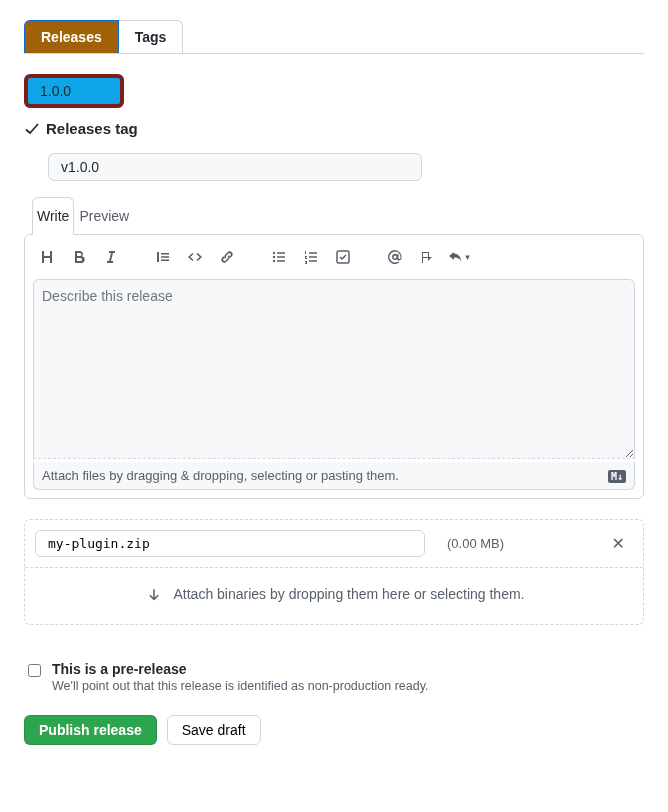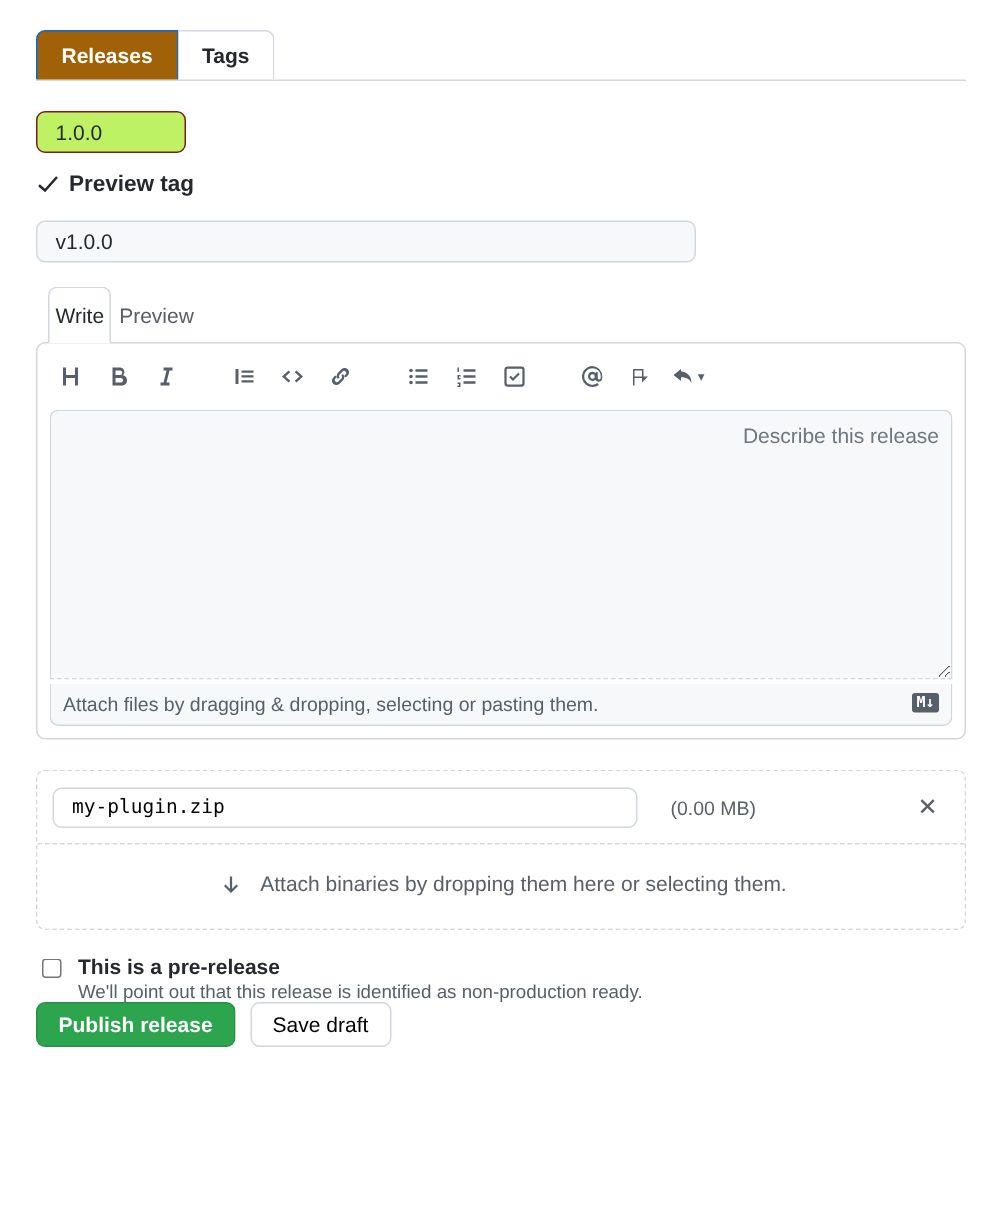--- a/index.html
+++ b/index.html
@@ -31,46 +31,47 @@
 .tab-nav a.active {
   background: #a16207;
   color: #fff;
   border-color: #0969da;
 }
 
 .select-box {
   display: inline-block;
   padding: 5px 12px;
   font-size: 14px;
-  background: #bef264;
-  border: 1px solid #7f1d1d;
+  background: #0ea5e9;
+  border: 4px solid #7f1d1d;
   border-radius: 6px;
   margin-bottom: 8px;
   min-width: 100px;
 }
 .existing-tag {
   display: flex;
   align-items: center;
   gap: 6px;
   font-weight: 600;
   font-size: 15px;
   margin-bottom: 16px;
   margin-top: 4px;
 }
 .existing-tag svg { width: 16px; height: 16px; }
 
 .title-input {
-  width: 440px;
+  width: 374px;
   padding: 5px 12px;
   font-size: 14px;
   border: 1px solid #d0d7de;
   border-radius: 6px;
   background: #f6f8fa;
   margin-bottom: 16px;
   color: #24292f;
+  margin-left: 24px;
 }
 
 .editor-tabs {
   display: flex;
   gap: 0;
   padding: 0 8px;
   position: relative;
 }
 .editor-tabs .etab {
   padding: 10px 4px;
@@ -115,35 +116,34 @@
   min-height: 180px;
   padding: 8px;
   border: 1px solid #d0d7de;
   border-bottom: 1px dashed #d0d7de;
   border-radius: 6px 6px 0 0;
   font-size: 14px;
   font-family: inherit;
   resize: vertical;
   color:#24292f;
   background:#f6f8fa;
-  text-align:right;
 }
 .textarea::placeholder { color: #6e7781; }
 .attach-hint {
   margin: 0 8px 8px 8px;
   padding: 6px 8px;
   font-size: 13px;
   color: #57606a;
   border: 1px solid #d0d7de;
   border-top:none;
   border-radius:0 0 6px 6px;
   background:#f6f8fa;
   display:flex;
   justify-content:space-between;
-  align-items:flex-start;
+  align-items:flex-end;
 }
 .md-badge {
   font-family: monospace;
   font-size: 10px;
   font-weight: bold;
   background: #57606a;
   color: #fff;
   padding: 1px 3px;
   border-radius: 2px;
 }
@@ -174,30 +174,31 @@
   padding: 18px 10px;
   text-align: center;
   color: #57606a;
   display:flex;
   justify-content:center;
   gap:10px;
 }
 .binary-drop svg { width:20px; height:20px; stroke:#57606a; }
 
 .prerelease {
-  margin-top: 16px;
+  margin-top: 36px;
   display: flex;
   gap: 8px;
   align-items: flex-start;
 }
 .prerelease input { margin-top: 3px; }
 .prerelease .label { font-weight: 600; }
 .prerelease .desc { color: #57606a; font-size: 12.5px; margin-top:2px;}
 
 .actions {
+  margin-top: 22px;
   display: flex;
   gap: 10px;
 }
 .btn {
   padding: 6px 14px;
   font-size: 14px;
   font-weight: 500;
   border-radius: 6px;
   border: 1px solid #d0d7de;
   background: #fff;
@@ -219,21 +220,21 @@
   <a href="#" class="active">Releases</a>
   <a href="#">Tags</a>
 </div>
 
 <div class="select-box">1.0.0</div>
 
 <div class="existing-tag">
   <svg viewBox="0 0 16 16">
       <path fill="none" stroke="#24292f" stroke-width="1.7" d="M2 8.5 L6 12 L14 3"></path>
     </svg>
-  <span>Preview tag</span>
+  <span>Releases tag</span>
 </div>
 
 <input class="title-input" value="v1.0.0" style="">
 
 <div class="editor-tabs">
   <div class="etab active">Write</div>
   <div class="etab">Preview</div>
 </div>
 
 <div class="editor-box">

